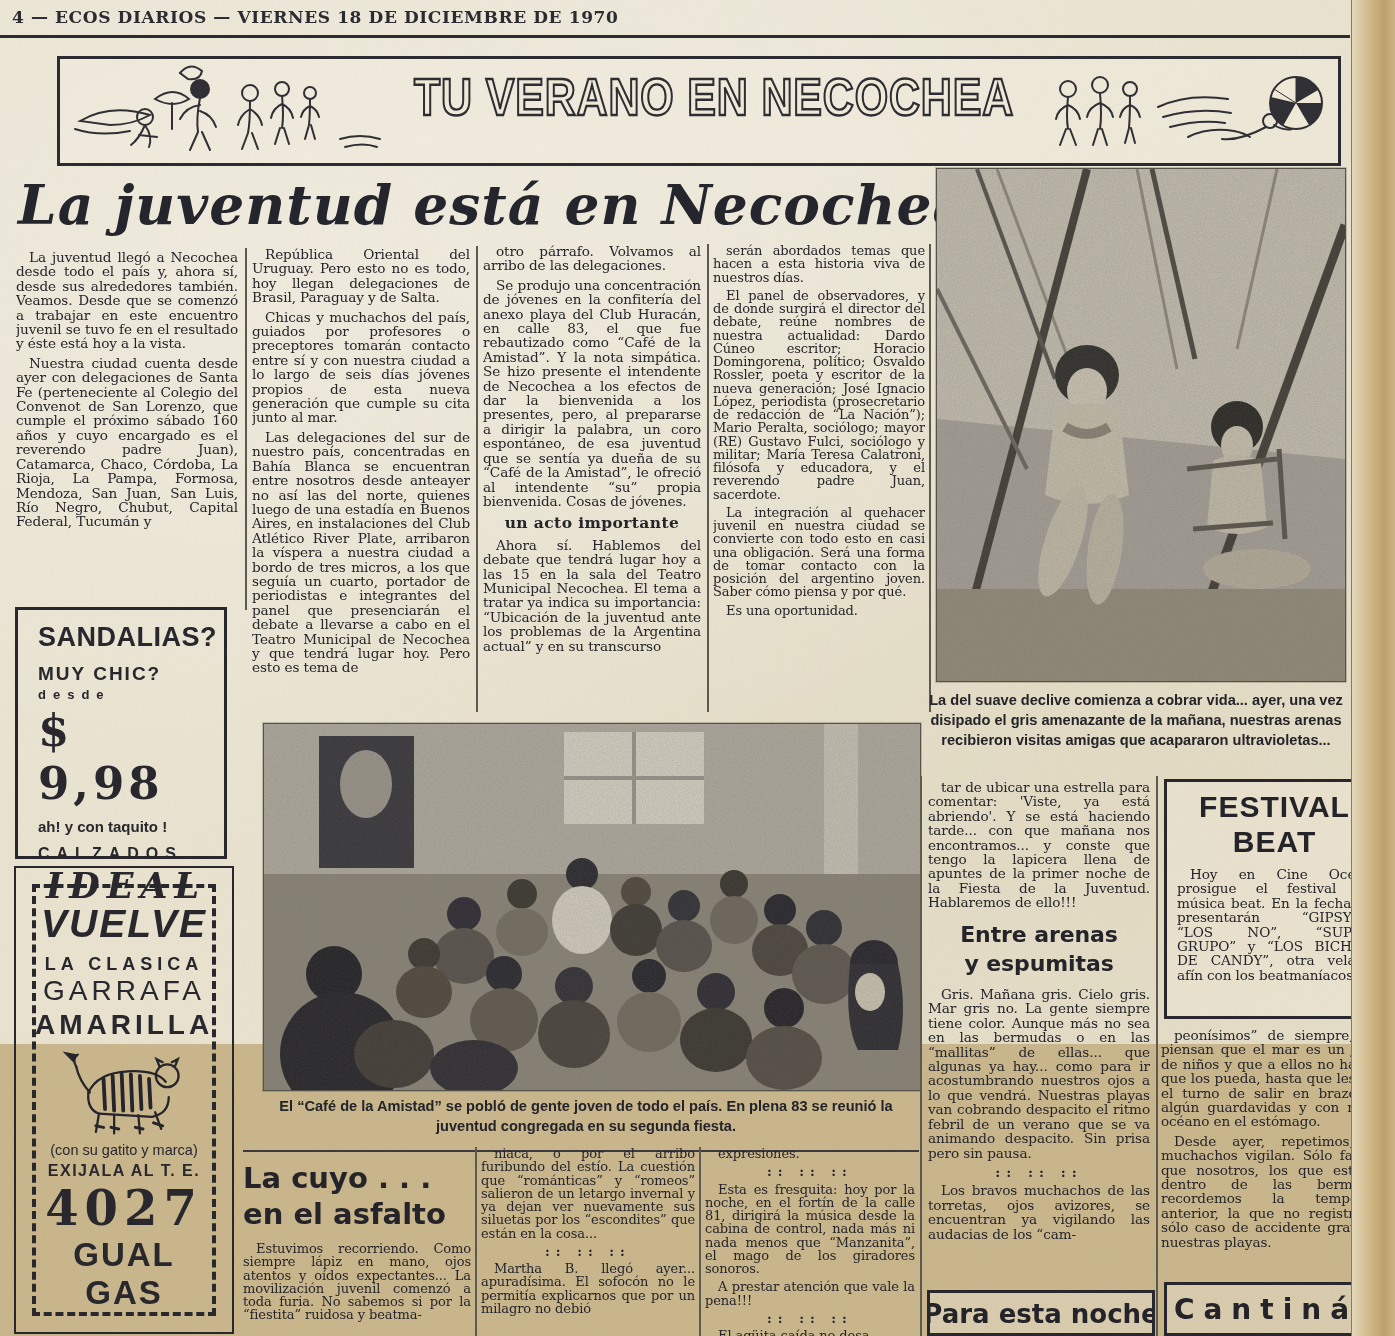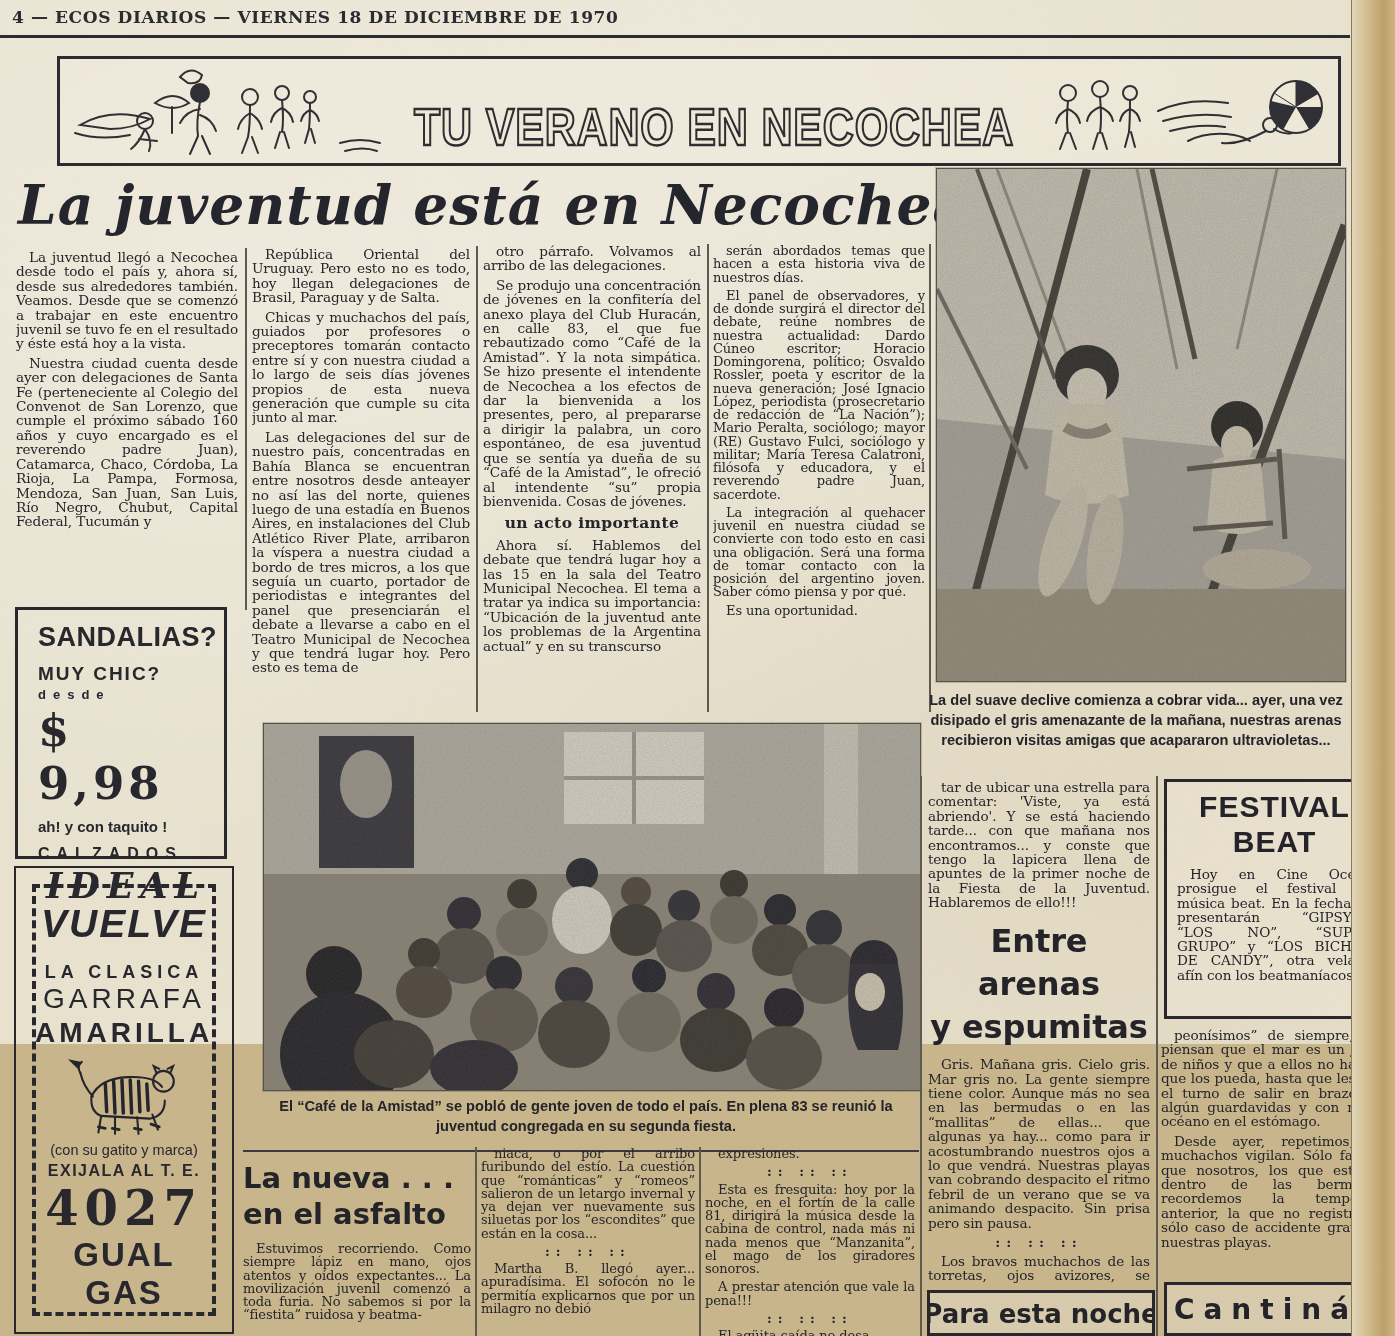--- a/index.html
+++ b/index.html
@@ -25,21 +25,21 @@
   .noise{position:absolute;left:0;top:0;width:1352px;height:1336px;pointer-events:none;opacity:.55;}
   .masthead{
     position:absolute;left:12px;top:7px;
     font-family:"DejaVu Serif",serif;font-weight:bold;font-size:17px;letter-spacing:.6px;color:#2a2a31;
     white-space:nowrap;
   }
   .toprule{position:absolute;left:0;top:35px;width:1350px;height:3px;background:#2a2a31;}
   .banner{
     position:absolute;left:57px;top:56px;width:1284px;height:110px;
     border:3px solid #2a2a31;background:rgba(243,238,224,.45);
-    display:flex;align-items:flex-end;justify-content:space-between;box-sizing:border-box;
+    display:flex;align-items:flex-start;justify-content:space-between;box-sizing:border-box;
   }
   .banner svg{display:block;}
   .headline{
     position:absolute;left:18px;top:172px;width:900px;
     font-family:"DejaVu Serif",serif;font-style:italic;font-weight:bold;
     font-size:55px;letter-spacing:1px;color:#23242c;white-space:nowrap;
   }
   .vrule{position:absolute;width:2px;background:#5c594f;}
   .hrule{position:absolute;height:2px;background:#3a3a40;}
   .col{
@@ -75,35 +75,35 @@
     position:absolute;left:14px;top:866px;width:220px;height:468px;box-sizing:border-box;
     border:2px solid #26262c;padding:16px;
     font-family:"Liberation Sans",sans-serif;color:#26262c;
   }
   .garrafa-inner{
     width:100%;height:100%;box-sizing:border-box;border:4px dashed #26262c;
     display:flex;flex-direction:column;align-items:center;justify-content:flex-start;
     padding-top:14px;text-align:center;
   }
   .gr1{font-style:italic;font-weight:bold;font-size:39px;letter-spacing:2px;}
-  .gr2{font-size:18px;font-weight:bold;letter-spacing:5px;margin-top:16px;}
+  .gr2{font-size:18px;font-weight:bold;letter-spacing:5px;margin-top:8px;}
   .gr3{font-size:28px;font-weight:normal;letter-spacing:4px;margin-top:0;}
   .gr4{font-size:28px;font-weight:bold;letter-spacing:4px;margin-top:2px;}
   .gr-cat{margin:6px 0 2px;}
   .gr5{font-size:14.5px;font-weight:normal;margin-top:2px;}
   .gr6{font-size:16px;font-weight:bold;letter-spacing:1.5px;margin-top:4px;}
   .gr7{font-family:"DejaVu Serif",serif;font-size:48px;font-weight:bold;letter-spacing:6px;margin-top:0px;}
   .gr8{font-size:33px;font-weight:bold;letter-spacing:2px;margin-top:0px;}
   
   .luna-title{
     position:absolute;left:243px;top:1160px;width:232px;
     font-family:"DejaVu Sans",sans-serif;font-weight:bold;font-size:29px;line-height:1.25;color:#222228;
   }
   .arenas-title{
-    font-family:"DejaVu Sans",sans-serif;font-weight:bold;font-size:32px;line-height:1.35;
+    font-family:"DejaVu Sans",sans-serif;font-weight:bold;font-size:22px;line-height:1.35;
     text-align:center;margin:10px 0 8px;color:#222228;
   }
   .festival-box{
     position:absolute;left:1164px;top:779px;width:221px;height:240px;box-sizing:border-box;
     border:3px solid #26262c;padding:8px 10px;background:rgba(243,238,224,.35);
   }
   .festival-title{
     font-family:"Liberation Sans",sans-serif;font-weight:bold;font-size:30px;line-height:1.15;
     text-align:center;letter-spacing:1px;margin-bottom:8px;color:#222228;
   }
@@ -332,21 +332,21 @@
         <ellipse cx="130" cy="330" rx="40" ry="34" fill="#3f3a34"></ellipse>
         <ellipse cx="210" cy="344" rx="44" ry="28" fill="#2c2a30"></ellipse>
       </g>
       <rect width="656" height="366" filter="url(#grainB)"></rect>
     </svg>
   </div>
   <div class="caption" style="left:250px;top:1096px;width:672px;">El “Café de la Amistad” se pobló de gente joven de todo el país. En plena 83 se reunió la juventud congregada en su segunda fiesta.</div>
   <div class="hrule" style="left:243px;top:1150px;width:676px;"></div>
 
   <div class="luna-title">
-    <div>La nueva . . .</div>
+    <div>La cuyo . . .</div>
     <div>en el asfalto</div>
   </div>
   <div class="col tighter" style="left:243px;top:1242px;width:228px;height:94px;">
       <p class="para">Estuvimos recorriendo. Como siempre lápiz en mano, ojos atentos y oídos expectantes... La movilización juvenil comenzó a toda furia. No sabemos si por la “fiestita” ruidosa y beatma-</p>
     </div>
   <div class="col tighter" style="left:481px;top:1147px;width:214px;height:189px;">
       <p class="para">niaca, o por el arribo furibundo del estío. La cuestión que “románticas” y “romeos” salieron de un letargo invernal y ya dejan ver nuevamente sus siluetas por los “escondites” que están en la cosa...</p>
       <p class="para dots">:: :: ::</p>
       <p class="para">Martha B. llegó ayer... apuradísima. El sofocón no le permitía explicarnos que por un milagro no debió</p>
     </div>

